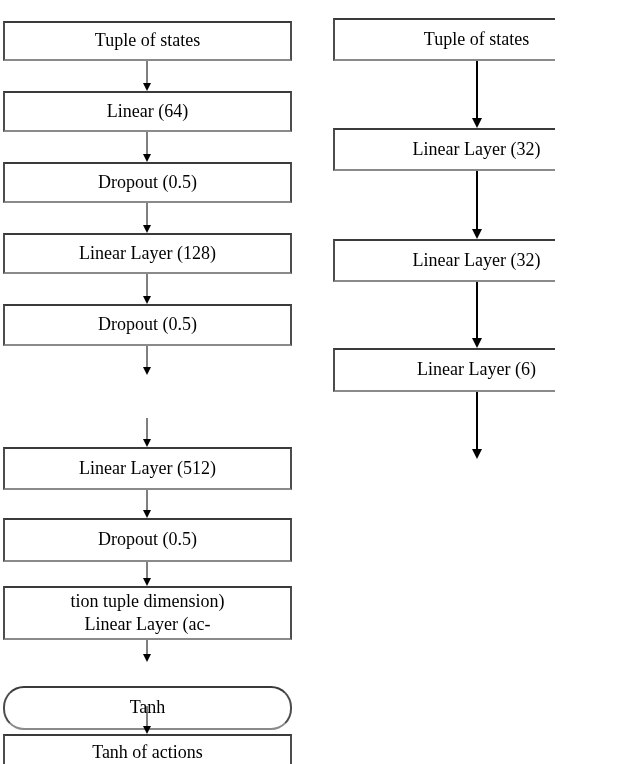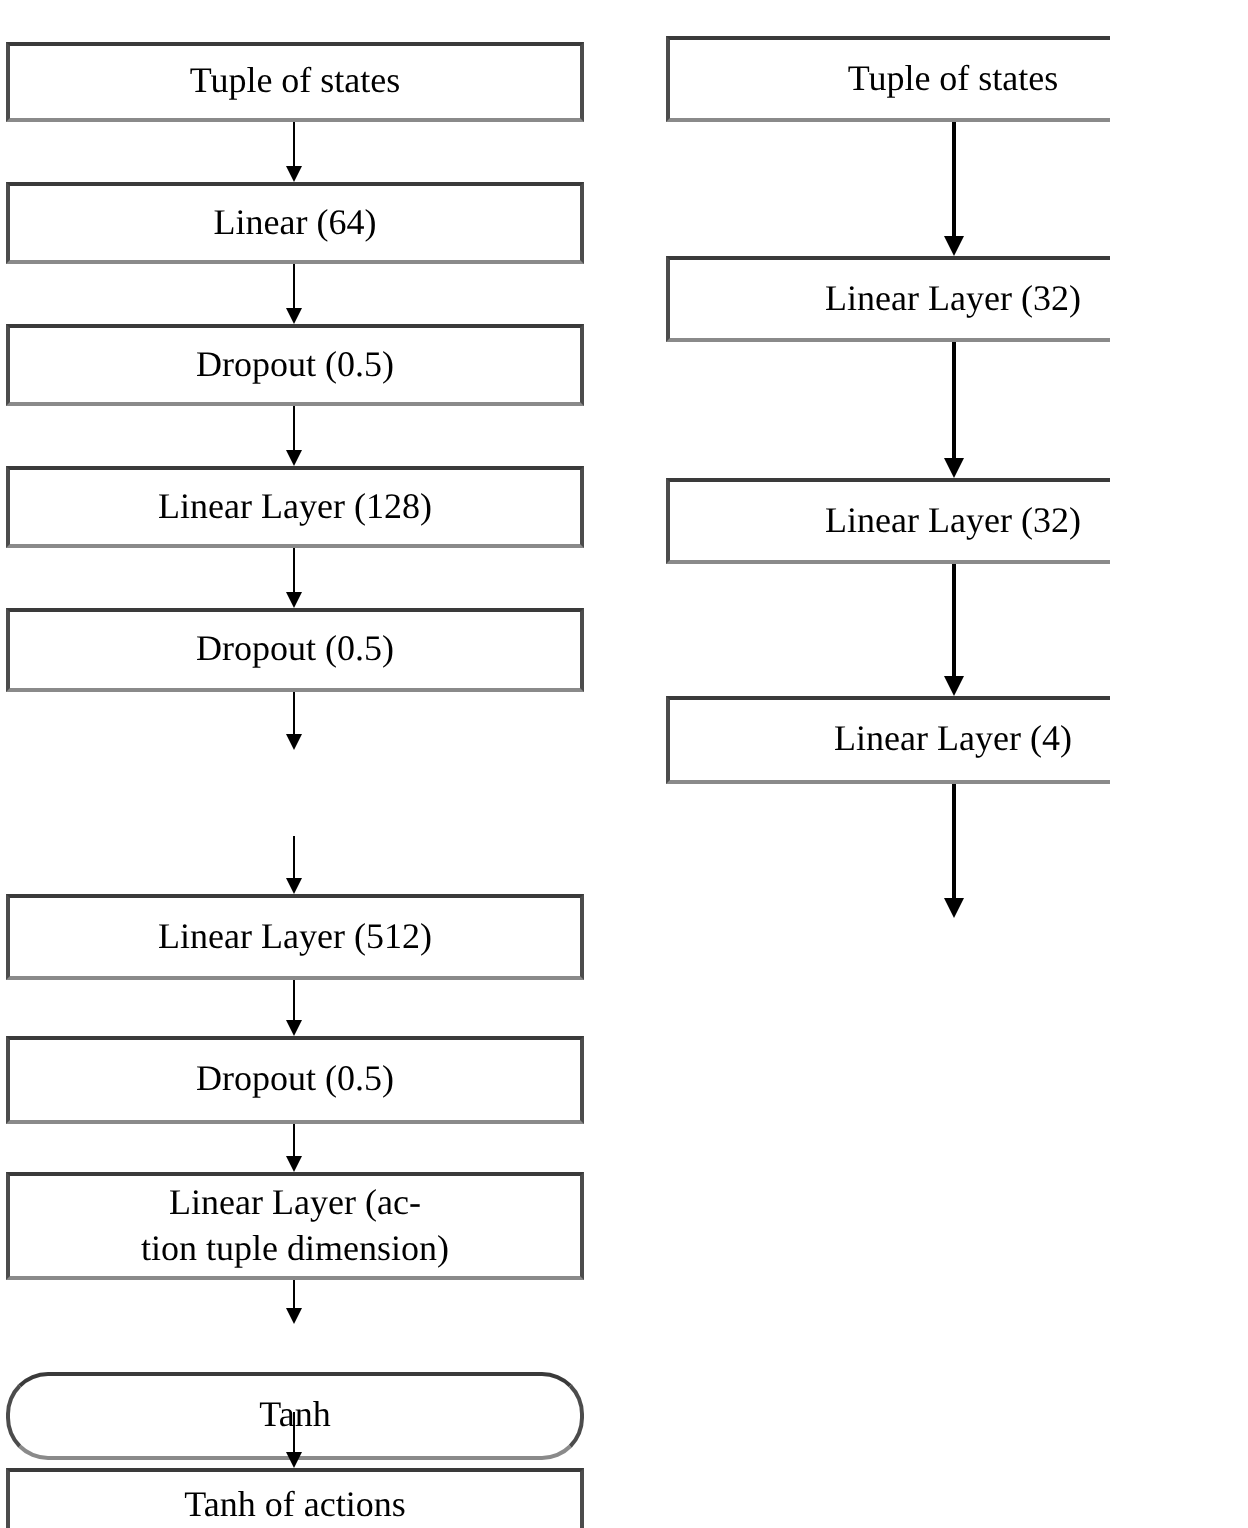--- a/index.html
+++ b/index.html
@@ -77,40 +77,40 @@
 <div class="canvas">
 
   <div class="node col-left" style="top:5px;  height:40px;">Tuple of states</div>
   <div class="node col-left" style="top:75px; height:41px;">Linear (64)</div>
   <div class="node col-left" style="top:146px;height:41px;">Dropout (0.5)</div>
   <div class="node col-left" style="top:217px;height:41px;">Linear Layer (128)</div>
   <div class="node col-left" style="top:288px;height:42px;">Dropout (0.5)</div>
   <div class="node col-left" style="top:431px;height:43px;">Linear Layer (512)</div>
   <div class="node col-left" style="top:502px;height:44px;">Dropout (0.5)</div>
   <div class="node col-left" style="top:570px;height:54px;">
+    <div>tion tuple dimension)</div>
     <div>Linear Layer (ac-</div>
-    <div>tion tuple dimension)</div>
   </div>
   <div class="node col-left" style="top:670px;height:44px;border-radius:21px;">Tanh</div>
   <div class="node col-left" style="top:718px;height:37px;">Tanh of actions</div>
 
   <div class="arrow" style="left:141px;top:45px; height:30px;"></div>
   <div class="arrow" style="left:141px;top:116px;height:30px;"></div>
   <div class="arrow" style="left:141px;top:187px;height:30px;"></div>
   <div class="arrow" style="left:141px;top:258px;height:30px;"></div>
   <div class="arrow" style="left:141px;top:330px;height:29px;"></div>
   <div class="arrow" style="left:141px;top:402px;height:29px;"></div>
   <div class="arrow" style="left:141px;top:474px;height:28px;"></div>
   <div class="arrow" style="left:141px;top:546px;height:24px;"></div>
   <div class="arrow" style="left:141px;top:624px;height:22px;"></div>
   <div class="arrow" style="left:141px;top:690px;height:28px;"></div>
 
   <div class="node col-right" style="top:2px;  height:43px;">Tuple of states</div>
   <div class="node col-right" style="top:112px;height:43px;">Linear Layer (32)</div>
   <div class="node col-right" style="top:223px;height:43px;">Linear Layer (32)</div>
-  <div class="node col-right" style="top:332px;height:44px;">Linear Layer (4)</div>
+  <div class="node col-right" style="top:332px;height:44px;">Linear Layer (6)</div>
 
   <div class="arrow thick" style="left:471px;top:45px; height:67px;"></div>
   <div class="arrow thick" style="left:471px;top:155px;height:68px;"></div>
   <div class="arrow thick" style="left:471px;top:266px;height:66px;"></div>
   <div class="arrow thick" style="left:471px;top:376px;height:67px;"></div>
 
 </div>
 
 </body></html>

